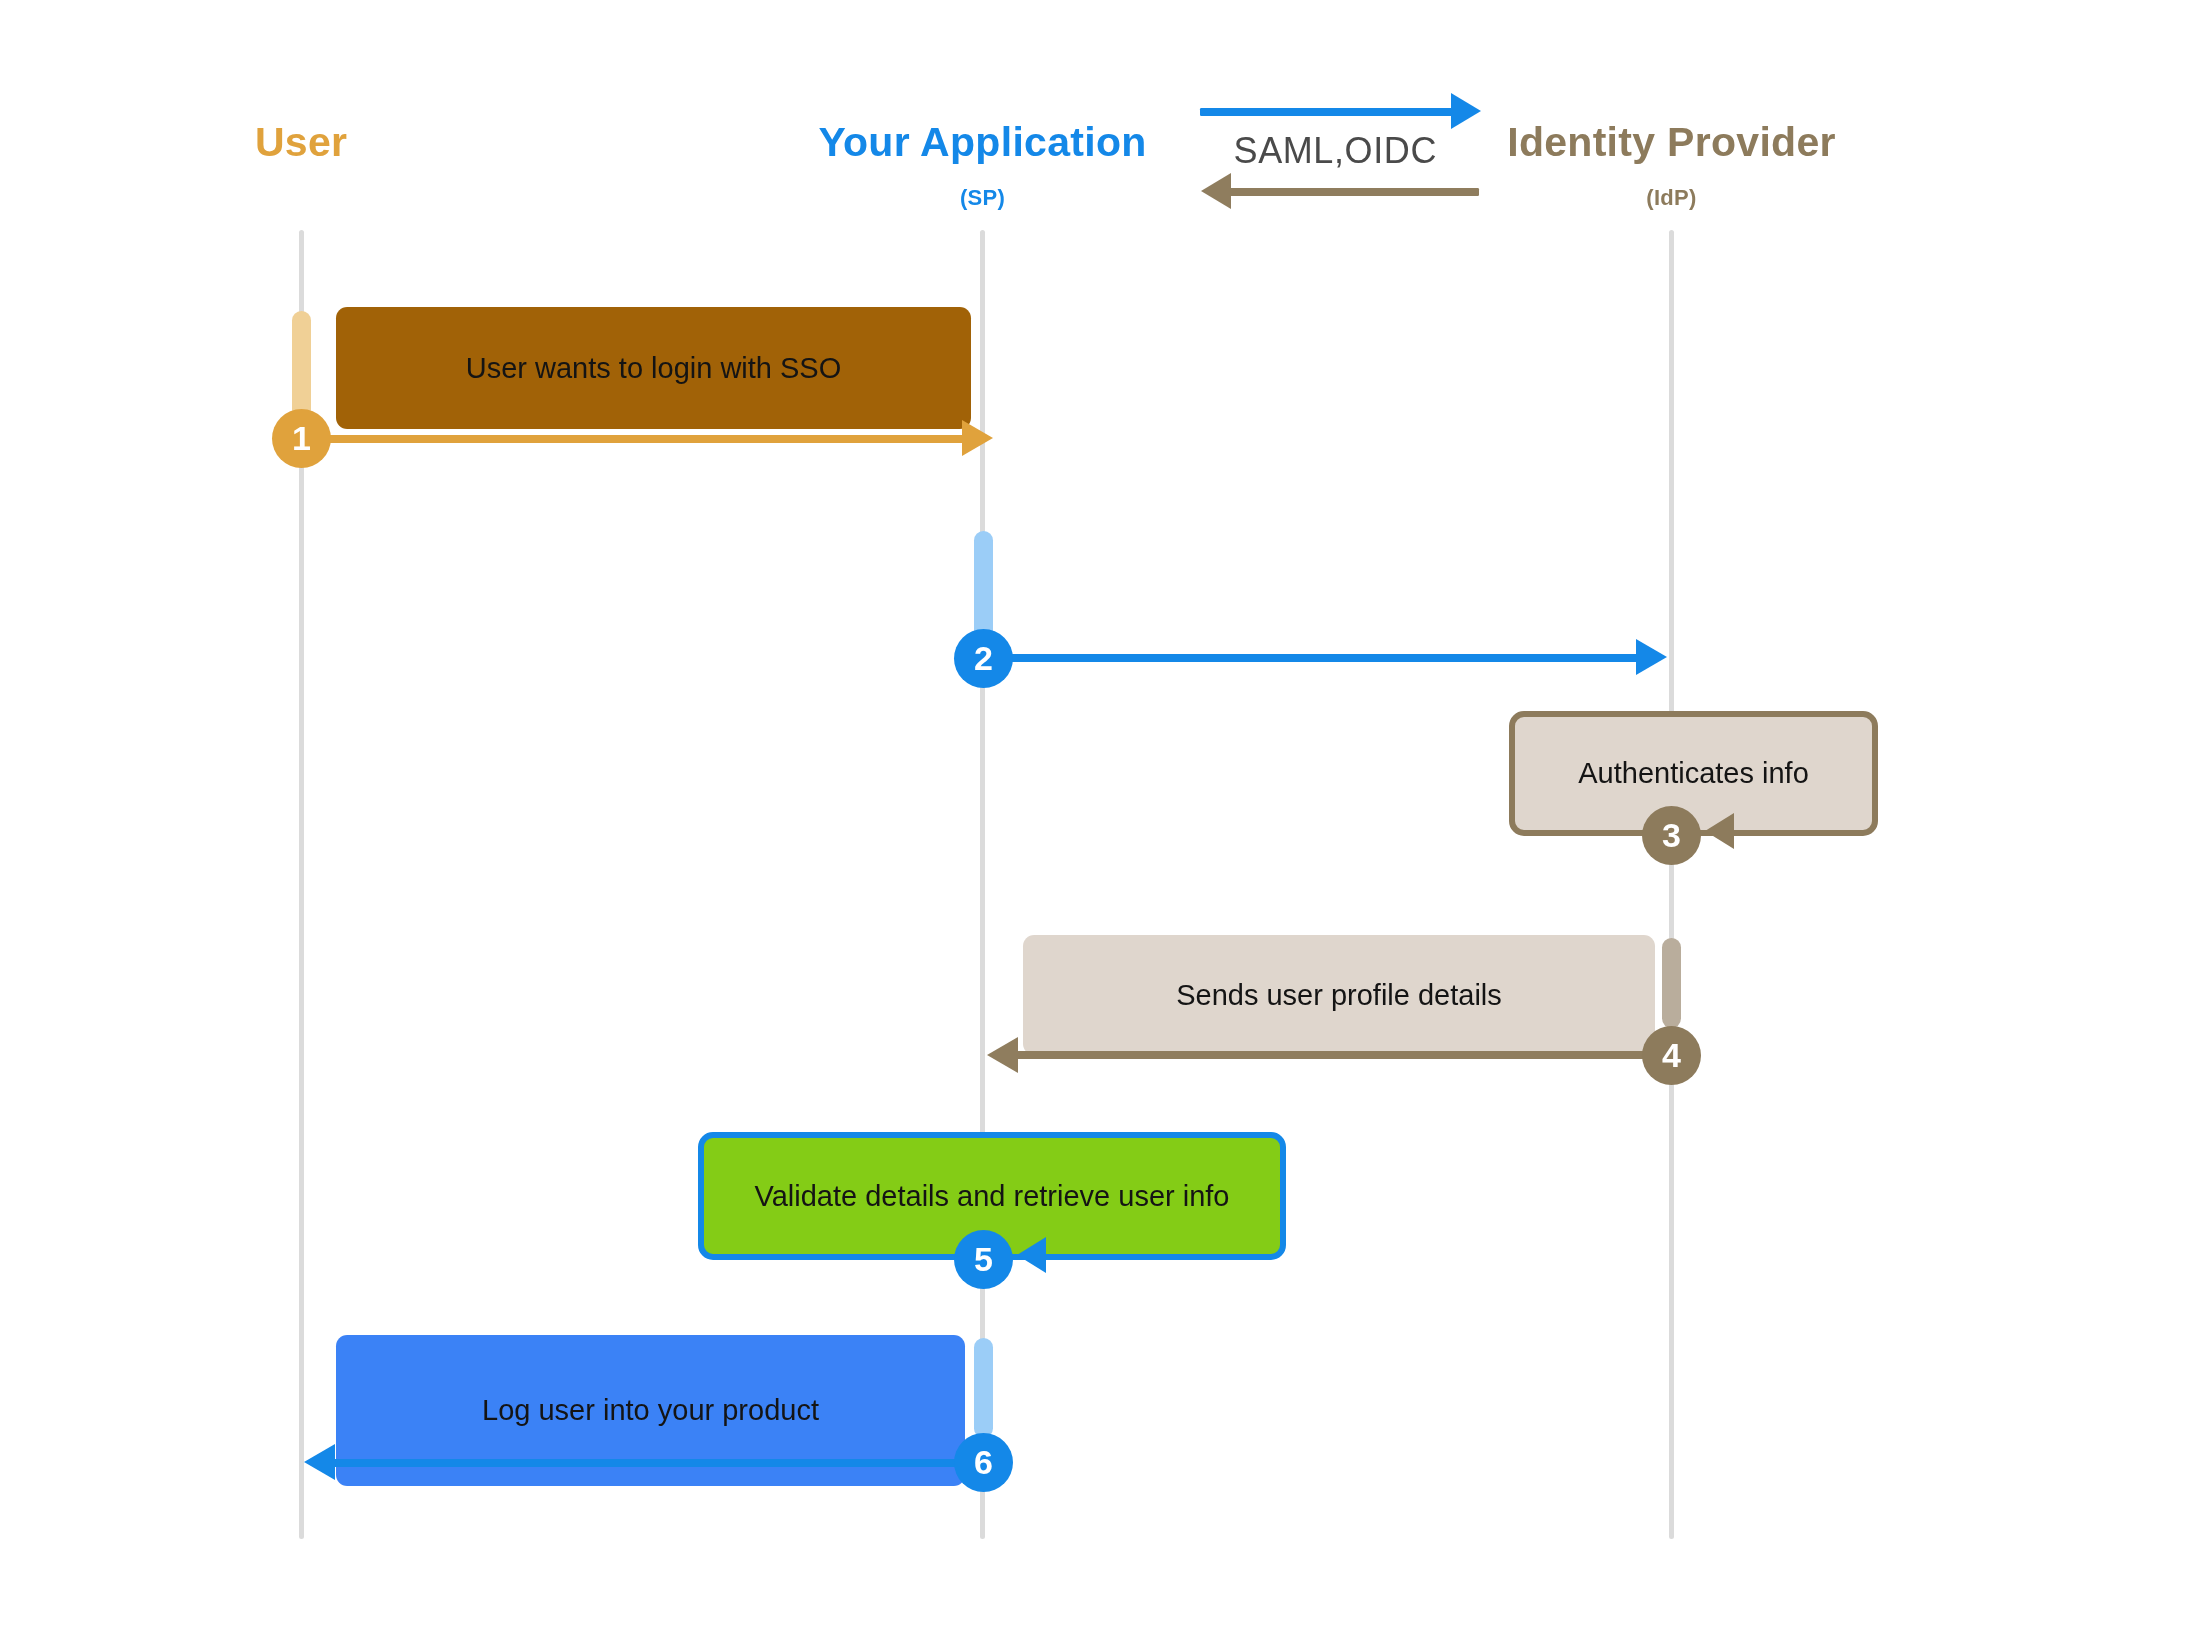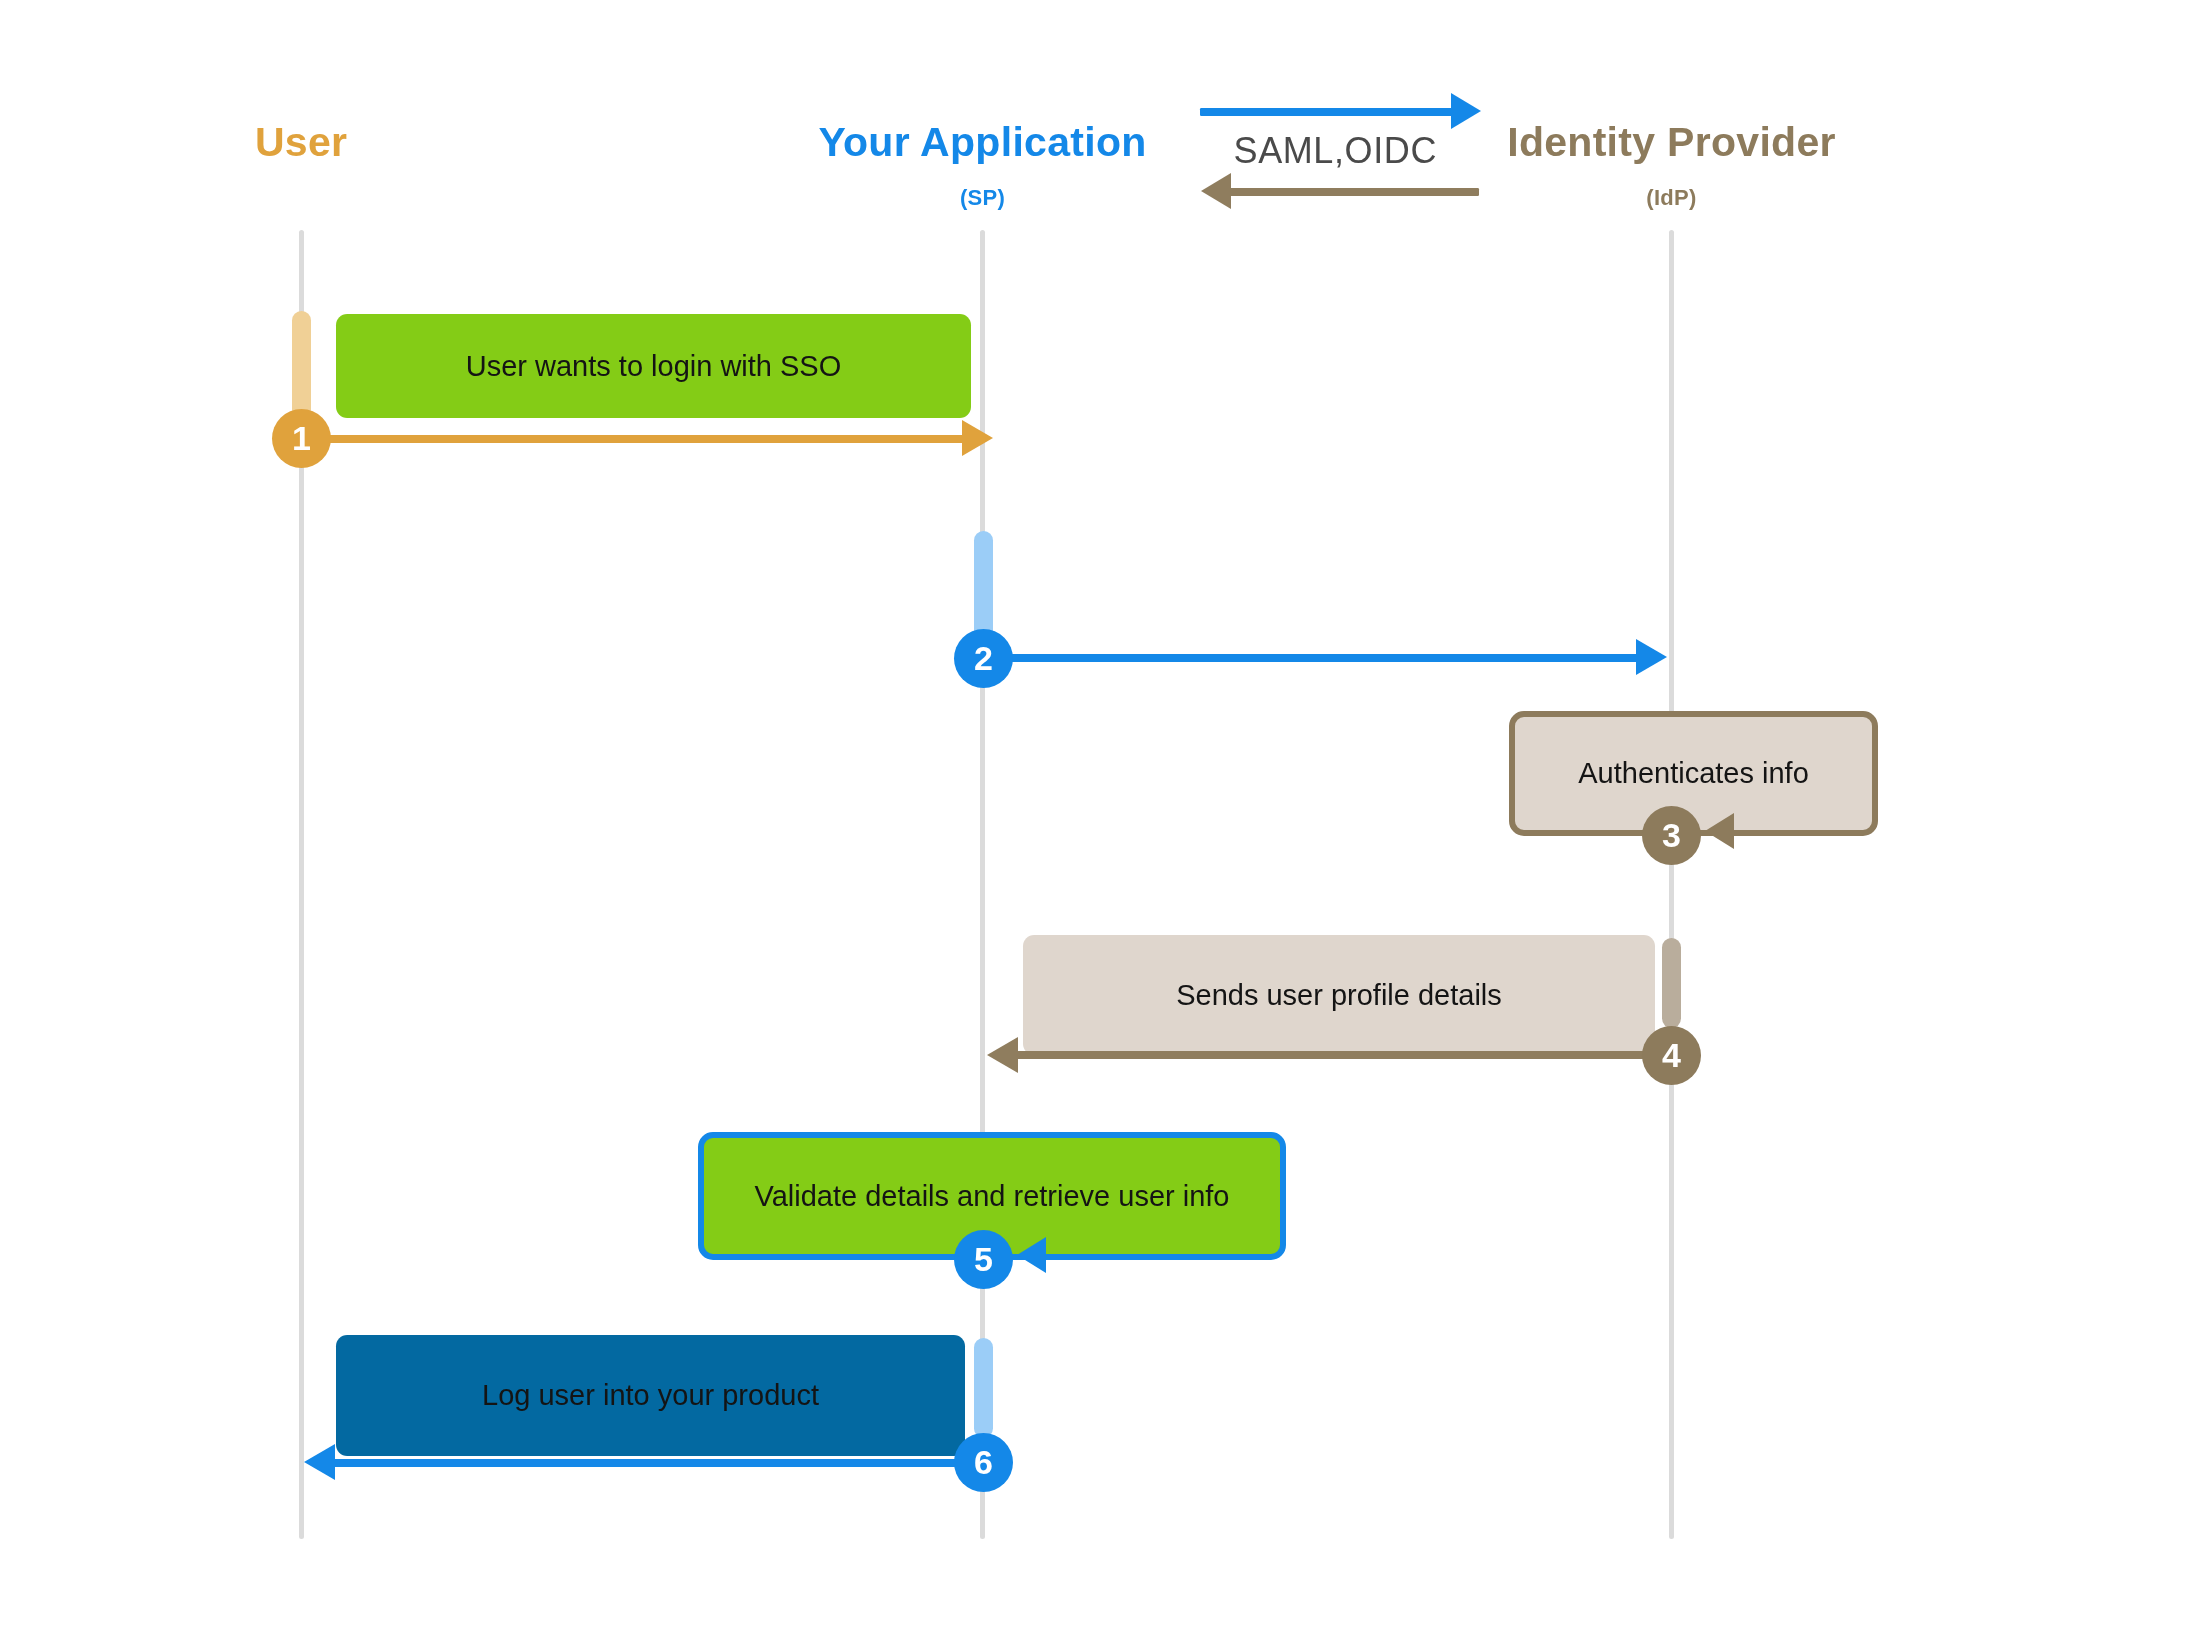--- a/index.html
+++ b/index.html
@@ -95,28 +95,28 @@
     position: absolute;
     display: flex;
     align-items: center;
     justify-content: center;
     text-align: center;
     font-size: 29px;
     color: #141414;
     border-radius: 11.2px;
     padding: 0 18.7px;
   }
-  .box-1 { left: 336px;  top: 314px;  width: 635px; height: 104px; background: #84cc16; }
+  .box-1 { left: 336px;  top: 307px;  width: 635px; height: 122px; background: #a16207; }
   .box-2 { left: 1025px; top: 528px;  width: 631px; height: 121px; background: #E5F1FB; }
   .box-3 { left: 1509px; top: 711px; width: 369px;  height: 125px; background: #DFD6CD;
            border: 6.9px solid #8D7B5C; border-radius: 15px; }
   .box-4 { left: 1023px; top: 935px; width: 632px; height: 120px; background: #DFD6CD; }
   .box-5 { left: 698px; top: 1132px; width: 588px;  height: 128px; background: #84cc16;
            border: 6.9px solid #1488E8; border-radius: 15px; }
-  .box-6 { left: 336px;  top: 1335px; width: 629px; height: 121px; background: #0369a1; }
+  .box-6 { left: 336px;  top: 1335px; width: 629px; height: 151px; background: #3b82f6; }
 
   
   .msg-1 .arrow-shaft { left: 301px;  top: 435px;  width: 663px; background: #E0A23C; }
   .msg-1 .head-right  { left: 962px; top: 420px;  border-left: 31px solid #E0A23C; }
 
   .msg-2 .arrow-shaft { left: 983px; top: 654px; width: 656px; background: #1488E8; }
   .msg-2 .head-right  { left: 1636px; top: 639px; border-left: 31px solid #1488E8; }
 
   .msg-4 .arrow-shaft { left: 1017px; top: 1051px; width: 655px; background: #8F7D5E; }
   .msg-4 .head-left   { left: 987px; top: 1037px; border-right: 31px solid #8F7D5E; }

